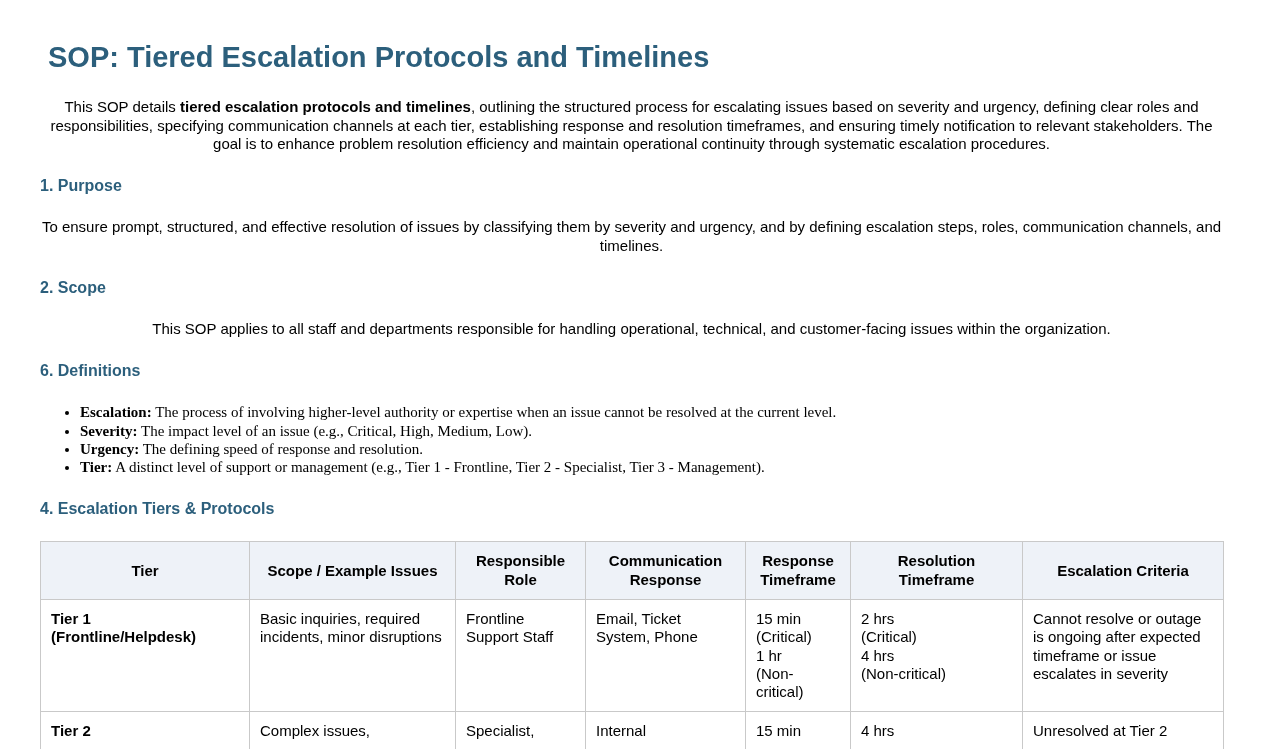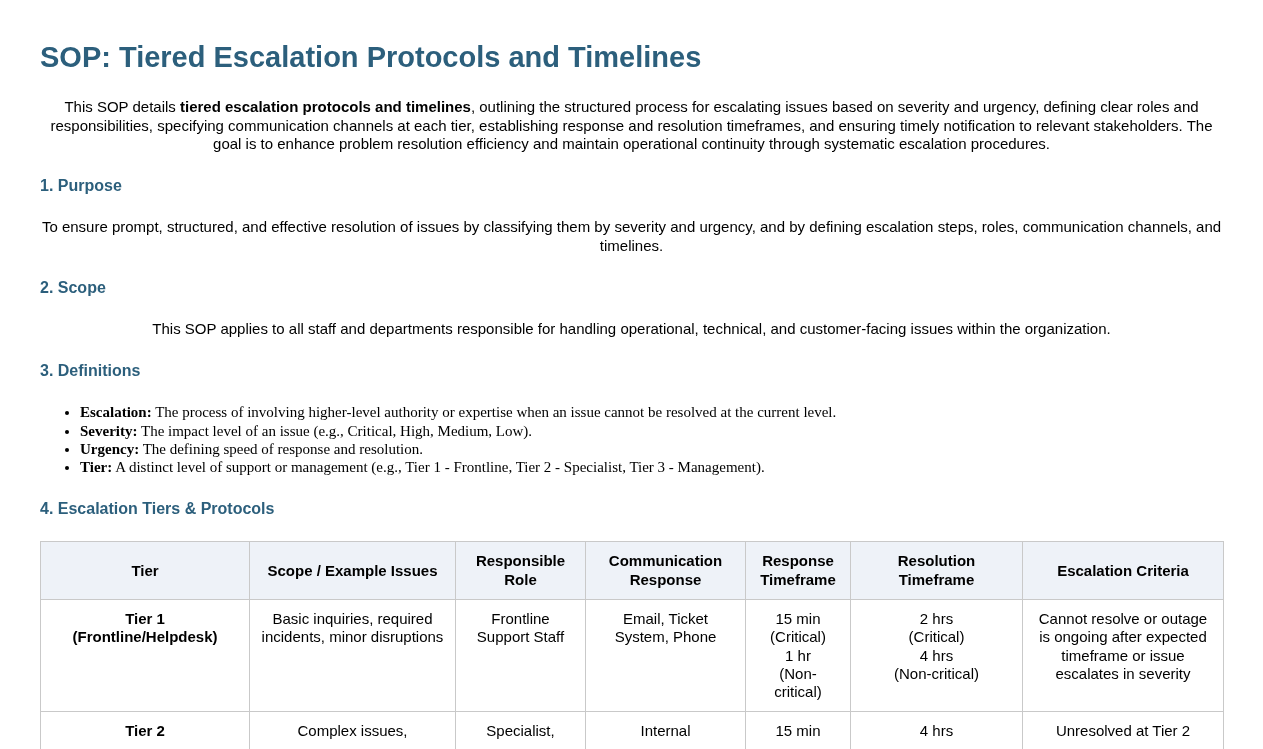--- a/index.html
+++ b/index.html
@@ -16,21 +16,21 @@
     font-family: "Liberation Sans", sans-serif;
     font-size: 15px;
     line-height: 1.22;
     color: #000000;
   }
   h1 {
     font-size: 29px;
     line-height: 1.05;
     font-weight: bold;
     color: #2c5f7c;
-    margin: 2px 0 26px 0;
+    margin: 2px 0 26px 8px;
   }
   h2 {
     font-size: 16px;
     line-height: 1.0;
     font-weight: bold;
     color: #2c5f7c;
     margin: 0 0 24px 0;
   }
   p {
     margin: 0 0 25px 0;
@@ -55,21 +55,21 @@
     padding: 10px;
     word-wrap: break-word;
   }
   th {
     background: #eef2f8;
     font-weight: bold;
     text-align: center;
     vertical-align: middle;
   }
   td {
-    text-align: center;
+    text-align: left;
     vertical-align: top;
     white-space: pre-line;
   }
   td.tier-cell {
     font-weight: bold;
   }
 </style>
 </head>
 <body>
 
@@ -78,21 +78,21 @@
   <h1>SOP: Tiered Escalation Protocols and Timelines</h1>
 
   <p><span>This SOP details </span><strong>tiered escalation protocols and timelines</strong><span>, outlining the structured process for escalating issues based on severity and urgency, defining clear roles and responsibilities, specifying communication channels at each tier, establishing response and resolution timeframes, and ensuring timely notification to relevant stakeholders. The goal is to enhance problem resolution efficiency and maintain operational continuity through systematic escalation procedures.</span></p>
 
   <h2>1. Purpose</h2>
   <p>To ensure prompt, structured, and effective resolution of issues by classifying them by severity and urgency, and by defining escalation steps, roles, communication channels, and timelines.</p>
 
   <h2>2. Scope</h2>
   <p>This SOP applies to all staff and departments responsible for handling operational, technical, and customer-facing issues within the organization.</p>
 
-  <h2>3. Definitions</h2>
+  <h2>6. Definitions</h2>
   <ul>
     <li><strong>Escalation:</strong><span> The process of involving higher-level authority or expertise when an issue cannot be resolved at the current level.</span></li>
     <li><strong>Severity:</strong><span> The impact level of an issue (e.g., Critical, High, Medium, Low).</span></li>
     <li><strong>Urgency:</strong><span> The defining speed of response and resolution.</span></li>
     <li><strong>Tier:</strong><span> A distinct level of support or management (e.g., Tier 1 - Frontline, Tier 2 - Specialist, Tier 3 - Management).</span></li>
   </ul>
 
   <h2>4. Escalation Tiers &amp; Protocols</h2>
 
   <table>

